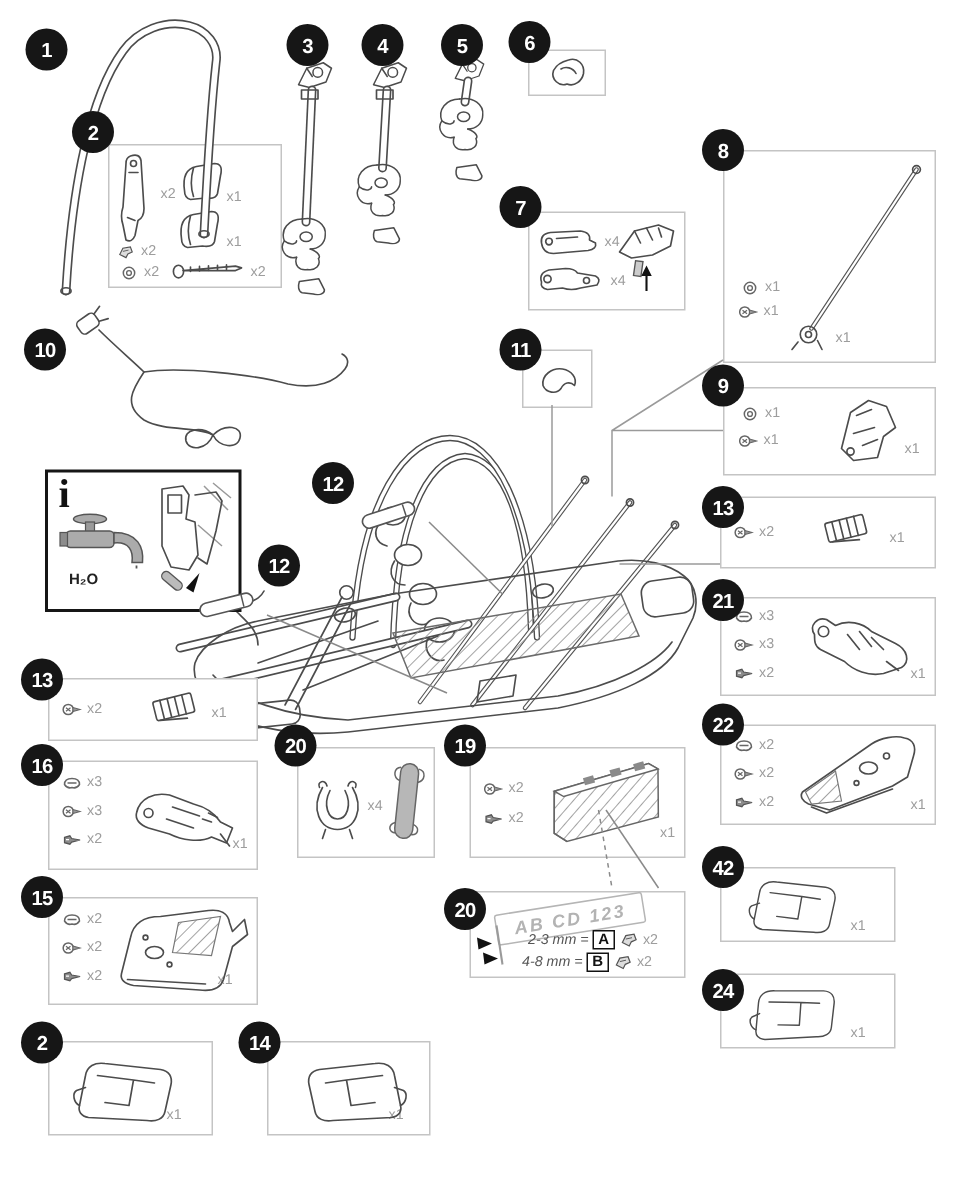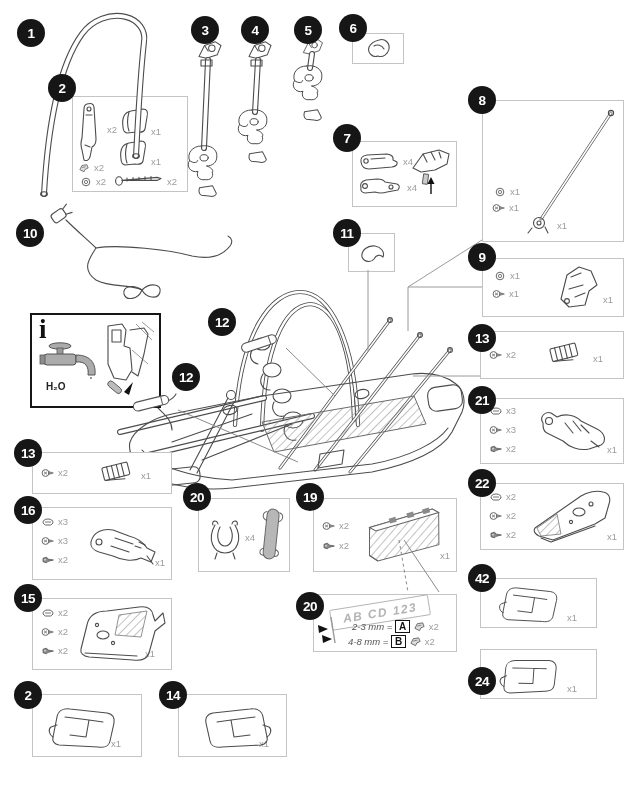--- a/index.html
+++ b/index.html
@@ -174,21 +174,21 @@
     </div>
   <div class="callout" style="left:468px;top:386px">
       <span>21</span>
     </div>
   <div class="callout" style="left:468px;top:469px">
       <span>22</span>
     </div>
   <div class="callout" style="left:468px;top:564px">
       <span>42</span>
     </div>
-  <div class="callout" style="left:468px;top:667px">
+  <div class="callout" style="left:468px;top:646px">
       <span>24</span>
     </div>
 
   <svg class="part" style="left:34px;top:6px;width:126px;height:192px" viewBox="0 0 126 192">
     <path class="tube-o" d="M10,188 C14,118 26,58 48,28 C58,14 76,7 92,11 C104,14 112,24 110,36 C106,72 104,112 102,150"></path>
     <path class="tube-i" d="M10,188 C14,118 26,58 48,28 C58,14 76,7 92,11 C104,14 112,24 110,36 C106,72 104,112 102,150"></path>
     <ellipse cx="10" cy="188" rx="3.4" ry="2.2" class="ln" fill="#fff"></ellipse>
     <ellipse cx="102" cy="150" rx="3.4" ry="2.2" class="ln" fill="#fff"></ellipse>
   </svg>
 

